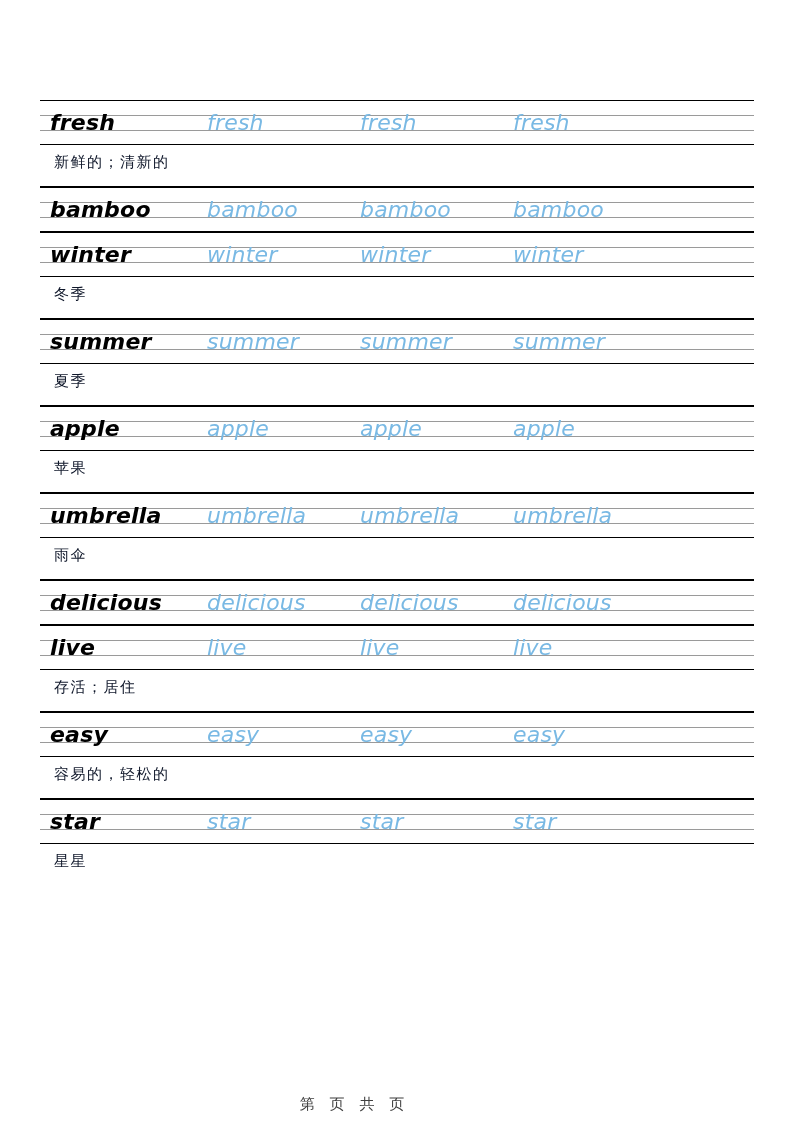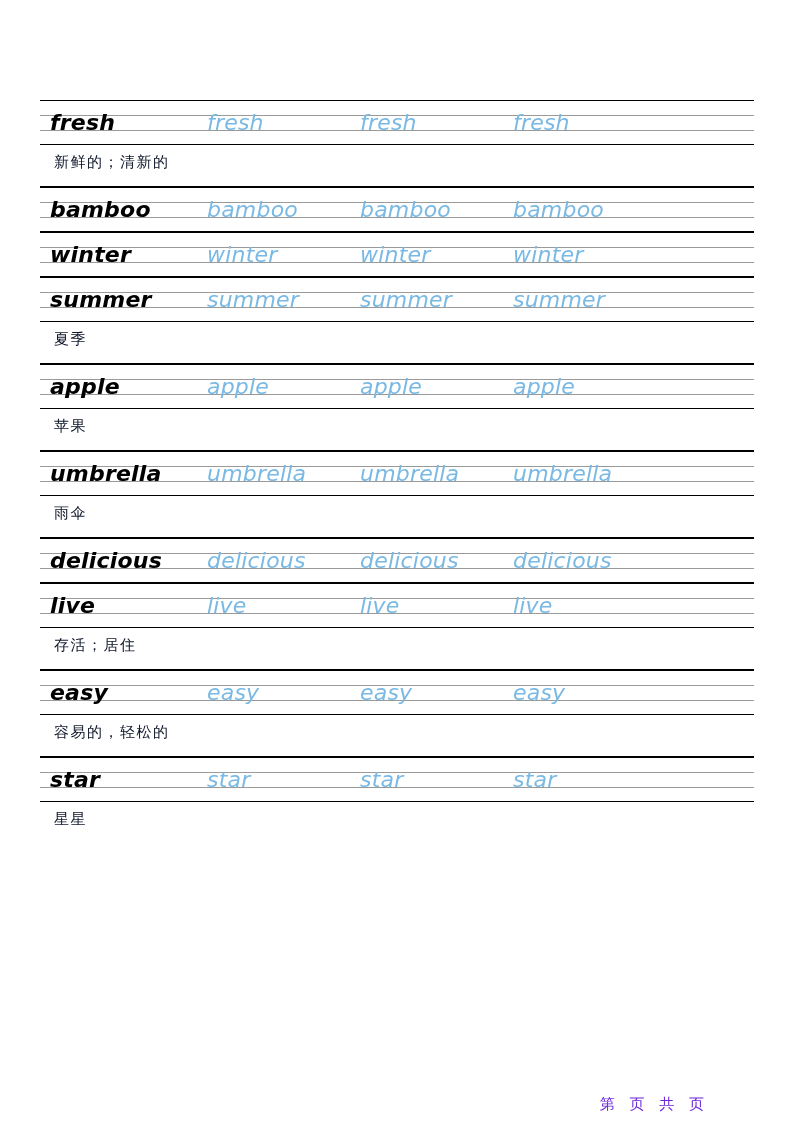--- a/index.html
+++ b/index.html
@@ -99,24 +99,24 @@
     letter-spacing: 1.5px;
     white-space: nowrap;
   }
 
   
   .footer {
     position: absolute;
     left: 0;
     right: 0;
     top: 1095px;
-    text-align: right;
+    text-align: center;
     font-family: "DejaVu Serif", "Liberation Serif", serif;
     font-size: 15px;
-    color: #6d28d9;
+    color: #404040;
     letter-spacing: 5px;
   }
 </style>
 </head>
 <body>
 
 <div class="page">
 
   <div class="sheet" id="sheet">
       <div class="entry">
@@ -150,20 +150,23 @@
         <div class="write-row">
           <div class="guide g1"></div>
           <div class="guide g2"></div>
           <div class="word-slots">
             <span class="slot s0">winter</span>
             <span class="slot s1">winter</span>
             <span class="slot s2">winter</span>
             <span class="slot s3">winter</span>
           </div>
         </div>
+        <div class="meaning-row">
+          <span class="meaning-text">冬季</span>
+        </div>
       </div>
       <div class="entry">
         <div class="write-row">
           <div class="guide g1"></div>
           <div class="guide g2"></div>
           <div class="word-slots">
             <span class="slot s0">summer</span>
             <span class="slot s1">summer</span>
             <span class="slot s2">summer</span>
             <span class="slot s3">summer</span>

